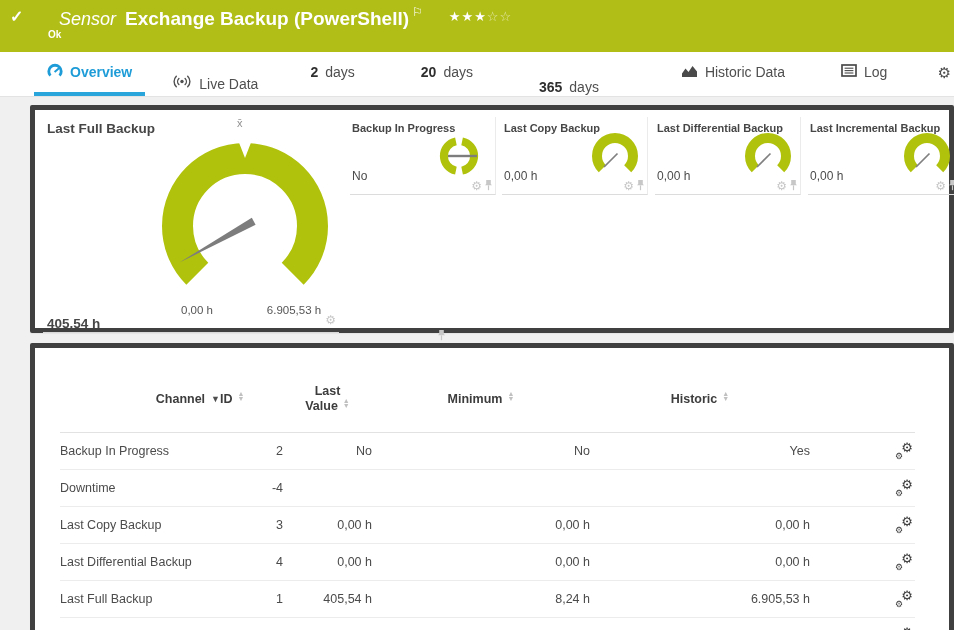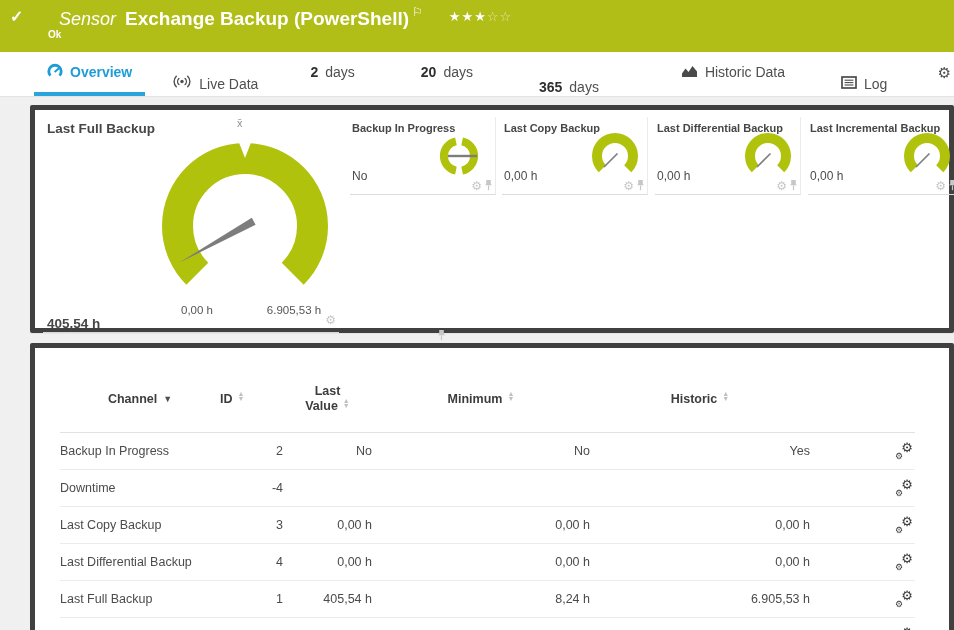--- a/index.html
+++ b/index.html
@@ -17,21 +17,21 @@
   .st-e { opacity:.62; }
   .hdr-status { position:absolute; left:48px; top:29px; font-size:10px; font-weight:bold; }
 
   
   .tabbar { position:absolute; top:52px; left:0; width:954px; height:45px; background:#fff; border-bottom:1px solid #e3e3e3; display:flex; align-items:stretch; }
   .tab { display:flex; align-items:center; gap:7px; padding:0 13px; font-size:14px; color:#4f4f4f; border-bottom:4px solid transparent; cursor:pointer; white-space:nowrap; }
   .tab .num { font-weight:bold; color:#2f2f2f; }
   .tab.active { color:#1e9cd8; font-weight:bold; border-bottom-color:#2aa5dc; }
   .t-ov { margin-left:34px;text-align:center; } .t-ld { margin-left:14px;align-items:flex-end; } .t-2d { margin-left:26px; }
   .t-30 { margin-left:40px; } .t-365{ margin-left:40px;margin-top:29px; } .t-hd { margin-left:56px; }
-  .t-lg { margin-left:30px;align-items:flex-end; } .t-st { margin-left:24px; }
+  .t-lg { margin-left:30px; } .t-st { margin-left:24px; }
   .gear-glyph { font-size:15px; line-height:1; }
 
   
   .card { position:absolute; left:30px; background:#fff; border:5px solid #404040; border-radius:2px; box-shadow:0 1px 1px rgba(0,0,0,.05); }
   #card-gauges { top:105px; width:924px; height:228px; }
   #card-table  { top:343px; width:924px; height:300px; }
 
   
   .tile-big { position:absolute; left:0; top:0; width:305px; height:226px; }
   .tile-big .t-title { position:absolute; left:12px; top:11px; font-size:13.5px; font-weight:bold; color:#464646; }
@@ -53,21 +53,21 @@
   .svg-arc  { position:absolute; right:6px; top:13px; }
   .svg-bool { position:absolute; right:14px; top:17px; }
   .tile-icons { position:absolute; right:2px; bottom:1px; color:#c7c7c7; font-size:12px; white-space:nowrap; cursor:pointer; }
   .tile-icons .pin-svg { vertical-align:-1px; margin-left:2px; }
 
   
   table { border-collapse:collapse; margin:18px 0 0 25px; table-layout:fixed; width:855px; }
   col.c-chan{width:160px;} col.c-id{width:63px;} col.c-last{width:89px;}
   col.c-min{width:218px;} col.c-max{width:220px;} col.c-act{width:105px;}
   th { font-size:12.5px; color:#3d3d3d; font-weight:bold; height:66px; vertical-align:middle; border-bottom:1px solid #e2e2e2; padding:0; cursor:pointer; }
-  th.h-chan { text-align:center; } th.h-id { text-align:left; }
+  th.h-chan { text-align:right; } th.h-id { text-align:left; }
   th.h-last, th.h-min, th.h-max { text-align:center; }
   td { font-size:12.5px; color:#4b4b4b; padding:9px 0 8px; border-bottom:1px solid #ececec; }
   td.d-chan { text-align:left; }
   td.d-num { text-align:right; }
   td.d-act { text-align:right; padding-right:2px; }
   .sort { display:inline-block; margin-left:5px; vertical-align:2px; }
   .sort i { display:block; font-style:normal; font-size:7px; line-height:5px; color:#c0c0c0; }
   .chan-arrow { font-size:9px; color:#4f4f4f; margin-left:6px; vertical-align:1px; }
   .cogset { position:relative; display:inline-block; width:17px; height:16px; color:#3c3c3c; cursor:pointer; }
   .cogset .cog-b { position:absolute; right:0; top:-2px; font-size:13px; }

